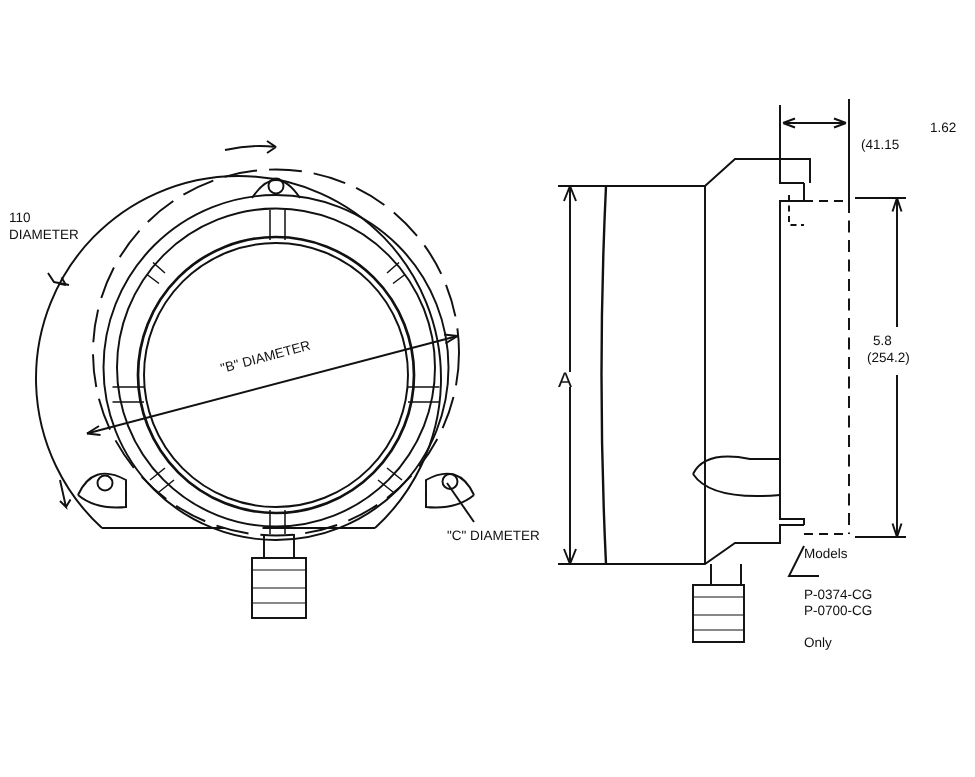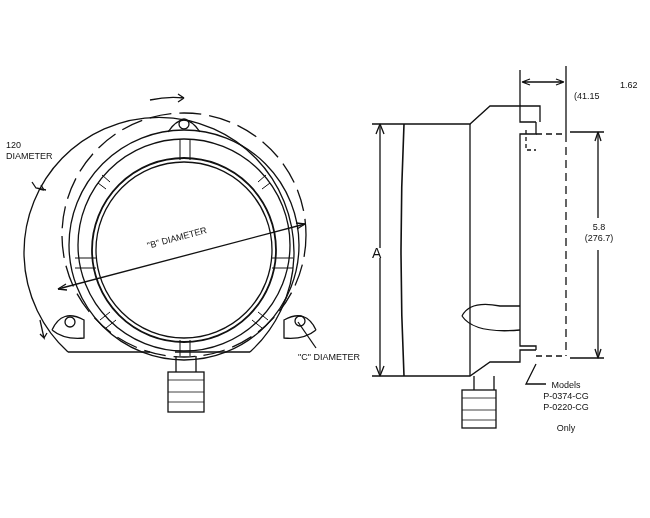--- a/index.html
+++ b/index.html
@@ -1,20 +1,20 @@
 <!DOCTYPE html>
 <html><head>
 <meta charset="utf-8">
 <style>
   html,body{margin:0;padding:0;background:#fff;}
   body{width:650px;height:518px;overflow:hidden;font-family:"Liberation Sans",sans-serif;}
   #stage{position:relative;width:650px;height:518px;}
   svg{position:absolute;left:0;top:0;}
   .lbl{position:absolute;font-size:9px;color:#111;line-height:10px;white-space:nowrap;}
-  .center{text-align:center;}
+  .center{text-align:left;}
   .big{font-size:14px;}
 </style>
 </head>
 <body>
 
 <div id="stage">
 <svg width="650" height="518" viewBox="0 0 650 518" fill="none" stroke="#111" stroke-width="1.3">
 
   <g>
 
@@ -95,27 +95,27 @@
     <path d="M 522 82 L 564 82 M 522 82 l 8 -3 M 522 82 l 8 3 M 564 82 l -8 -3 M 564 82 l -8 3"></path>
 
     <path d="M 536 364 L 526 384 L 546 384"></path>
 
     <path d="M 474 376 L 474 390 M 494 376 L 494 390"></path>
     <rect x="462" y="390" width="34" height="38"></rect>
     <path d="M 462 398 L 496 398 M 462 410 L 496 410 M 462 420 L 496 420" stroke-width="0.8"></path>
   </g>
 </svg>
 
-<div class="lbl" style="left:6px;top:140px;">120</div>
+<div class="lbl" style="left:6px;top:140px;">110</div>
 <div class="lbl" style="left:6px;top:151px;">DIAMETER</div>
 <div class="lbl" style="left:146px;top:241px;transform:rotate(-15deg);transform-origin:left top;">"B" DIAMETER</div>
 <div class="lbl" style="left:298px;top:352px;">"C" DIAMETER</div>
 
 <div class="lbl big" style="left:372px;top:248px;background:#fff;">A</div>
 <div class="lbl" style="left:576px;top:80px;margin-left:44px;">1.62</div>
 <div class="lbl" style="left:574px;top:91px;text-align:center;">(41.15</div>
 <div class="lbl center" style="left:582px;top:222px;width:34px;">5.8</div>
-<div class="lbl center" style="left:578px;top:233px;width:42px;">(276.7)</div>
-<div class="lbl center" style="left:536px;top:380px;width:60px;">Models</div>
+<div class="lbl center" style="left:578px;top:233px;width:42px;">(254.2)</div>
+<div class="lbl center" style="left:536px;top:364px;width:60px;">Models</div>
 <div class="lbl center" style="left:536px;top:391px;width:60px;">P-0374-CG</div>
-<div class="lbl center" style="left:536px;top:402px;width:60px;">P-0220-CG</div>
+<div class="lbl center" style="left:536px;top:402px;width:60px;">P-0700-CG</div>
 <div class="lbl center" style="left:536px;top:423px;width:60px;">Only</div>
 </div>
 
 </body></html>

